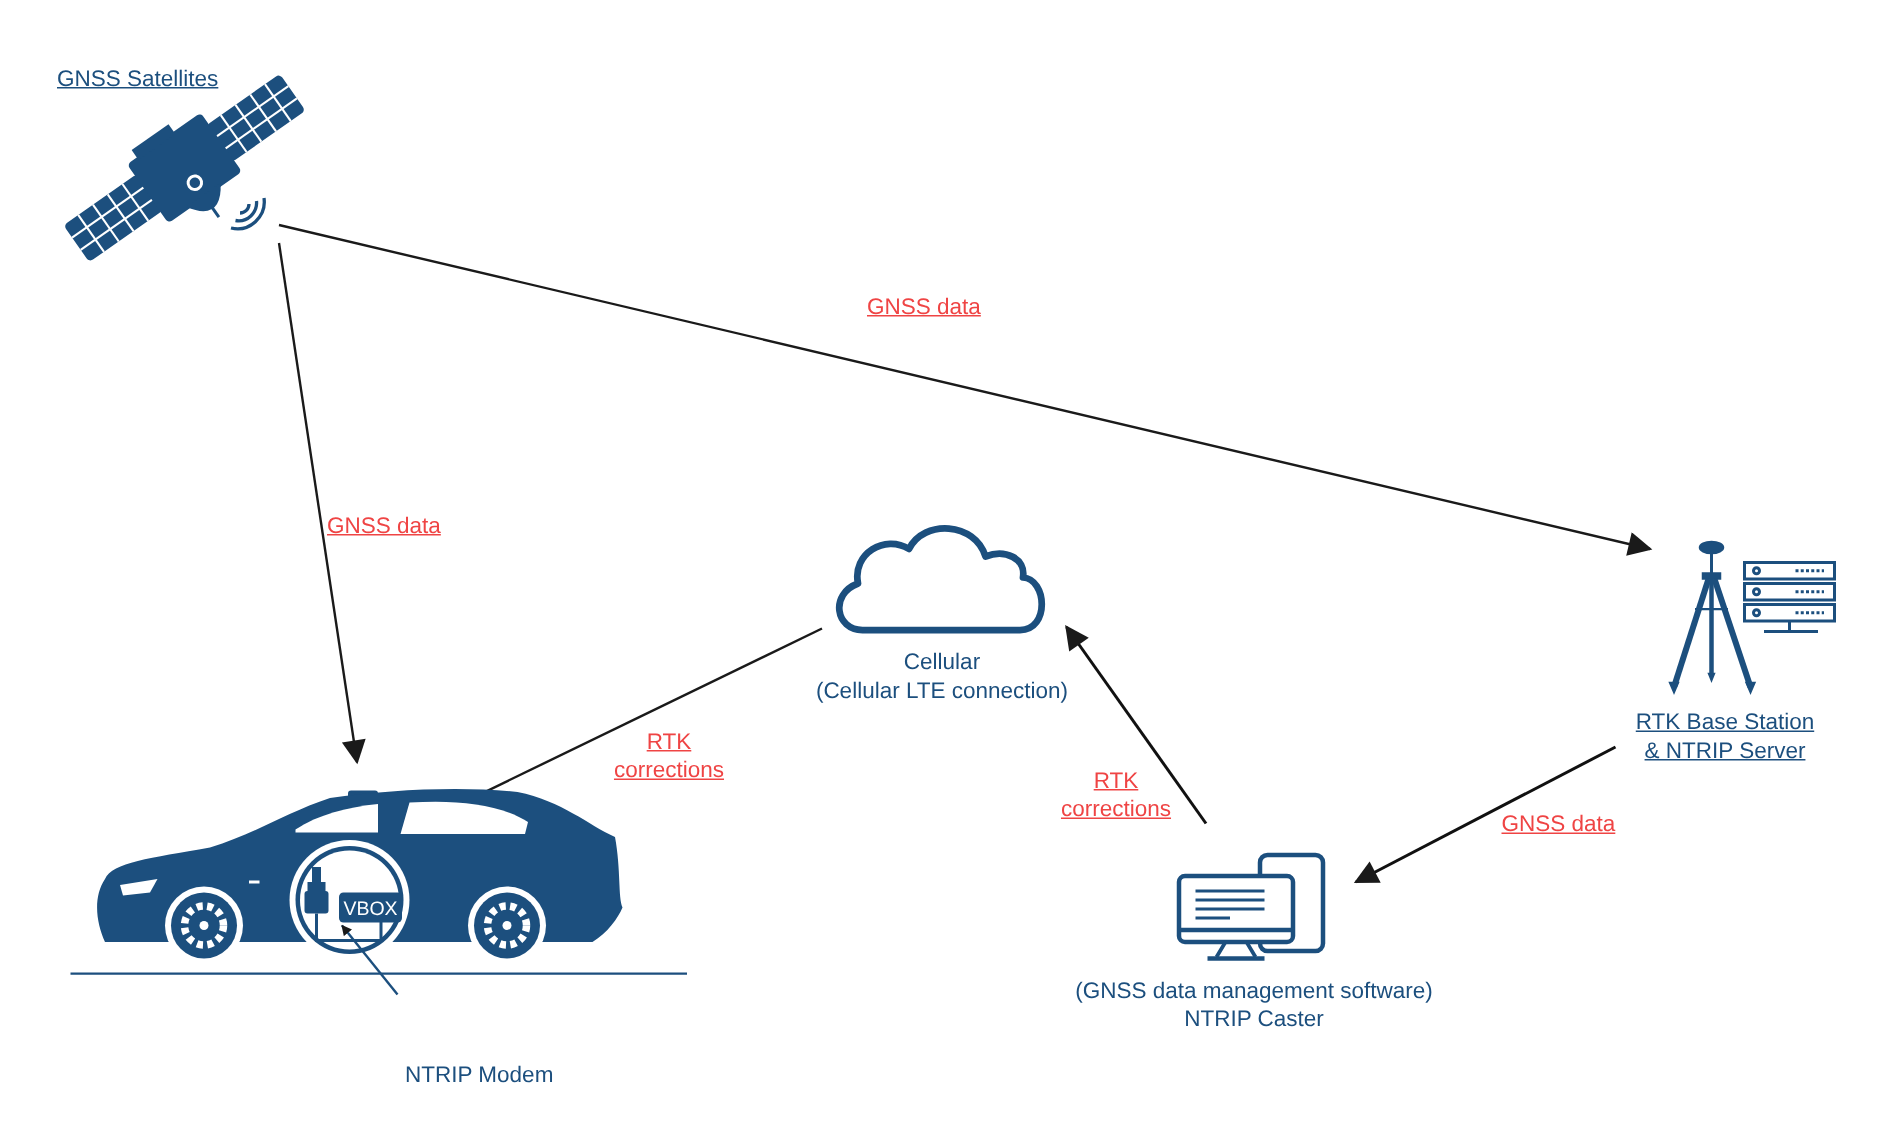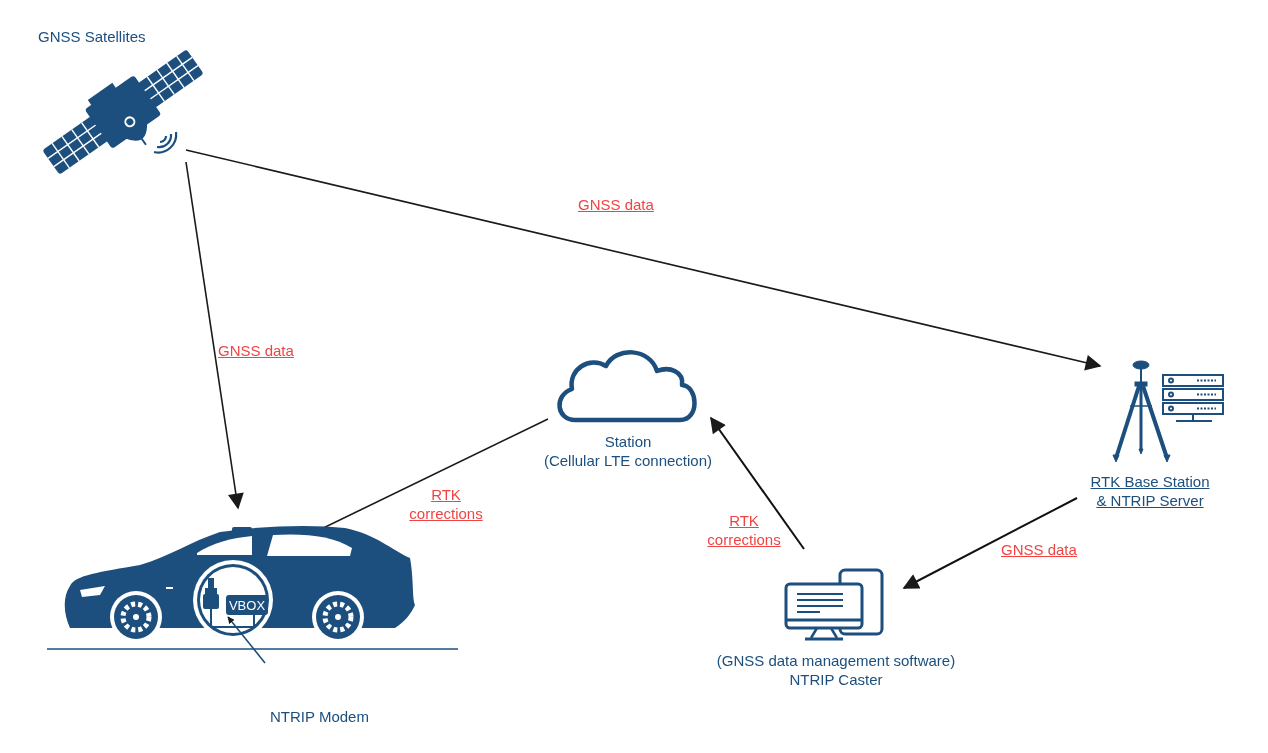--- a/index.html
+++ b/index.html
@@ -148,26 +148,26 @@
     <rect x="203" y="594" width="16" height="15" rx="2"></rect>
     <path d="M211,609 L211,627 L254,627 L254,614" fill="none" stroke="#1c4f7e" stroke-width="2"></path>
   </g>
   <rect x="226" y="595" width="42" height="20" rx="3" fill="#1c4f7e"></rect>
   <text x="247" y="610" text-anchor="middle" fill="#ffffff" font-size="13" font-family="Liberation Sans, sans-serif">VBOX</text>
   <line x1="265" y1="663" x2="228" y2="617" stroke="#1c4f7e" stroke-width="1.6" marker-end="url(#ah)"></line>
 
   <line x1="47" y1="649" x2="458" y2="649" stroke="#1c4f7e" stroke-width="1.5"></line>
 </svg>
 
-<div class="lbl node-lbl" style="left:38px;top:28px;">
+<div class="lbl node-lbl" style="left:38px;top:44px;text-decoration:underline;">
   <span>GNSS Satellites</span>
 </div>
 
 <div class="lbl node-lbl" style="left:528px;top:433px;width:200px;">
-  <div>Station</div>
+  <div>Cellular</div>
   <div>(Cellular LTE connection)</div>
 </div>
 
 <div class="lbl node-lbl" style="left:1070px;top:473px;width:160px;text-decoration:underline;">
   <div>RTK Base Station</div>
   <div>&amp; NTRIP Server</div>
 </div>
 
 <div class="lbl node-lbl" style="left:696px;top:652px;width:280px;">
   <div>(GNSS data management software)</div>

